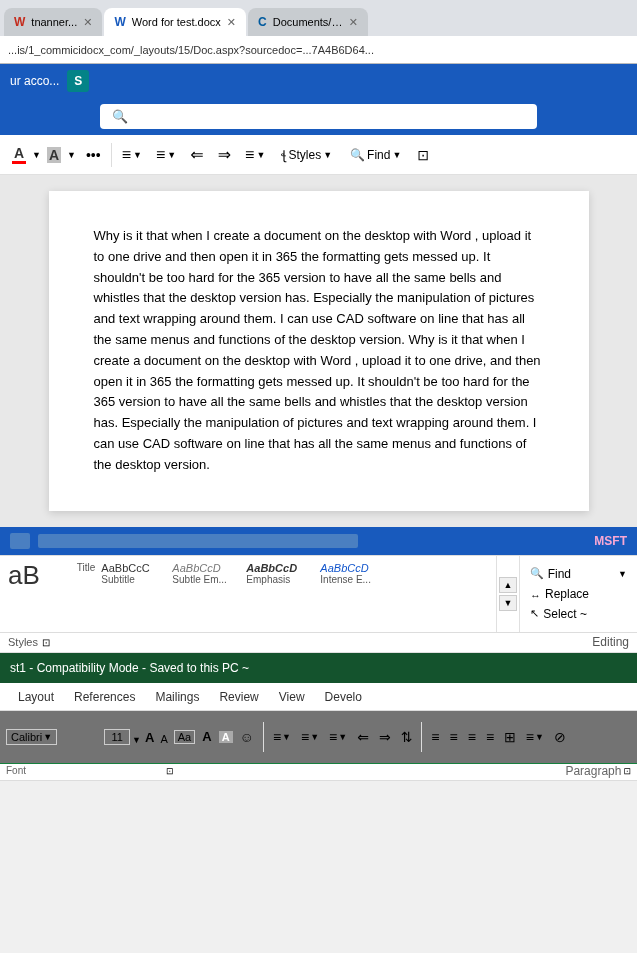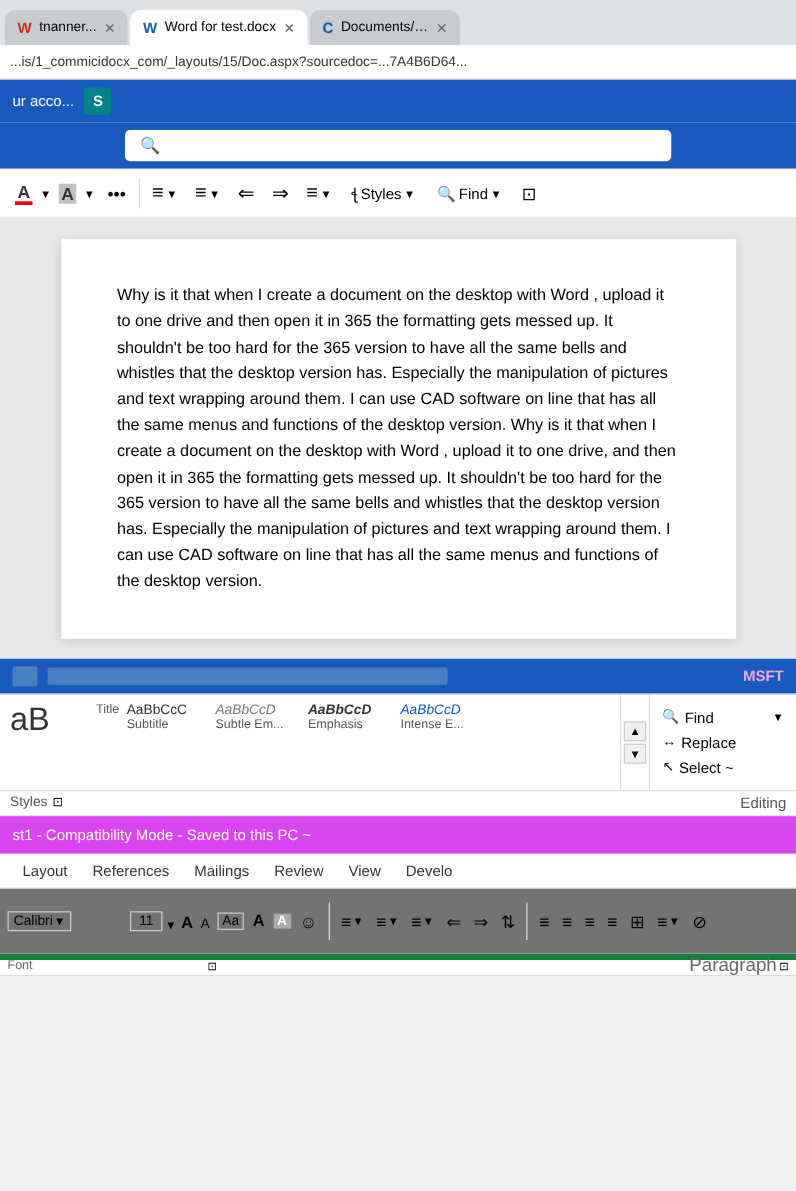--- a/index.html
+++ b/index.html
@@ -142,21 +142,21 @@
     </div>
   </div>
 </div>
 
 <div style="background:#fff;display:flex;padding:2px 8px;border-bottom:1px solid #e0e0e0;height:20px;align-items:center;">
   <span style="font-size:11px;color:#555;">Styles</span>
   <span style="font-size:10px;margin-left:4px;cursor:pointer;">⊡</span>
   <span style="font-size:12px;color:#555;margin-left:auto;">Editing</span>
 </div>
 
-<div style="background:#d946ef;color:#fff;font-size:12px;display:flex;align-items:center;padding:0 10px;height:30px;gap:16px;">
+<div style="background:#14532d;color:#fff;font-size:12px;display:flex;align-items:center;padding:0 10px;height:30px;gap:16px;">
   <span>st1 - Compatibility Mode - Saved to this PC ~</span>
 </div>
 
 <div style="background:#fff;display:flex;gap:0;padding:3px 8px 0;border-bottom:1px solid #ddd;height:28px;">
   <div style="font-size:12px;padding:4px 10px;cursor:pointer;color:#333;">Layout</div>
   <div style="font-size:12px;padding:4px 10px;cursor:pointer;color:#333;">References</div>
   <div style="font-size:12px;padding:4px 10px;cursor:pointer;color:#333;">Mailings</div>
   <div style="font-size:12px;padding:4px 10px;cursor:pointer;color:#333;">Review</div>
   <div style="font-size:12px;padding:4px 10px;cursor:pointer;color:#333;">View</div>
   <div style="font-size:12px;padding:4px 10px;cursor:pointer;color:#333;">Develo</div>
@@ -189,18 +189,18 @@
   <div style="width:1px;height:30px;background:#ddd;margin:0 2px;"></div>
   <div style="cursor:pointer;padding:0 3px;font-size:14px;">≡</div>
   <div style="cursor:pointer;padding:0 3px;font-size:14px;">≡</div>
   <div style="cursor:pointer;padding:0 3px;font-size:14px;">≡</div>
   <div style="cursor:pointer;padding:0 3px;font-size:14px;">≡</div>
   <div style="cursor:pointer;padding:0 3px;font-size:14px;">⊞</div>
   <div style="cursor:pointer;padding:0 3px;font-size:14px;display:flex;align-items:center;gap:1px;">≡<span style="font-size:9px;">▼</span></div>
   <div style="cursor:pointer;padding:0 3px;font-size:14px;">⊘</div>
 </div>
 
-<div style="background:#fff;display:flex;padding:0 6px 2px;border-top:5px solid #15803d;height:18px;align-items:center;border-bottom:1px solid #ddd;">
+<div style="background:#fff;display:flex;padding:0 6px 2px;border-top:1px solid #15803d;height:18px;align-items:center;border-bottom:1px solid #ddd;">
   <span style="font-size:10px;color:#666;margin-right:140px;">Font</span>
   <span style="font-size:9px;cursor:pointer;margin-right:auto;">⊡</span>
-  <span style="font-size:15px;color:#666;margin-left:20px;">Paragraph</span>
+  <span style="font-size:12px;color:#666;margin-left:20px;">Paragraph</span>
   <span style="font-size:9px;cursor:pointer;margin-left:2px;">⊡</span>
 </div>
 
 </body></html>

